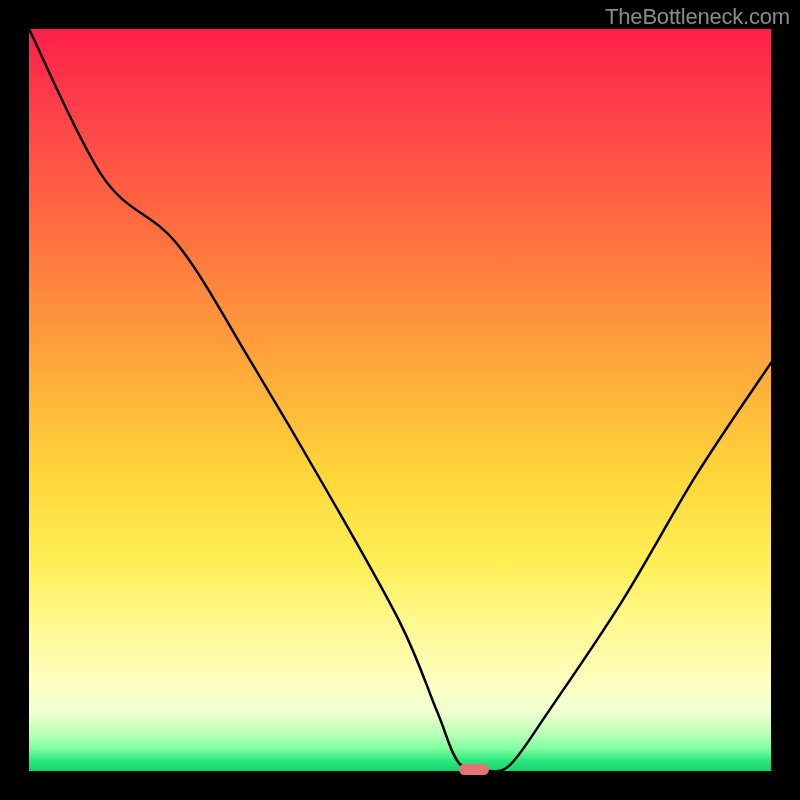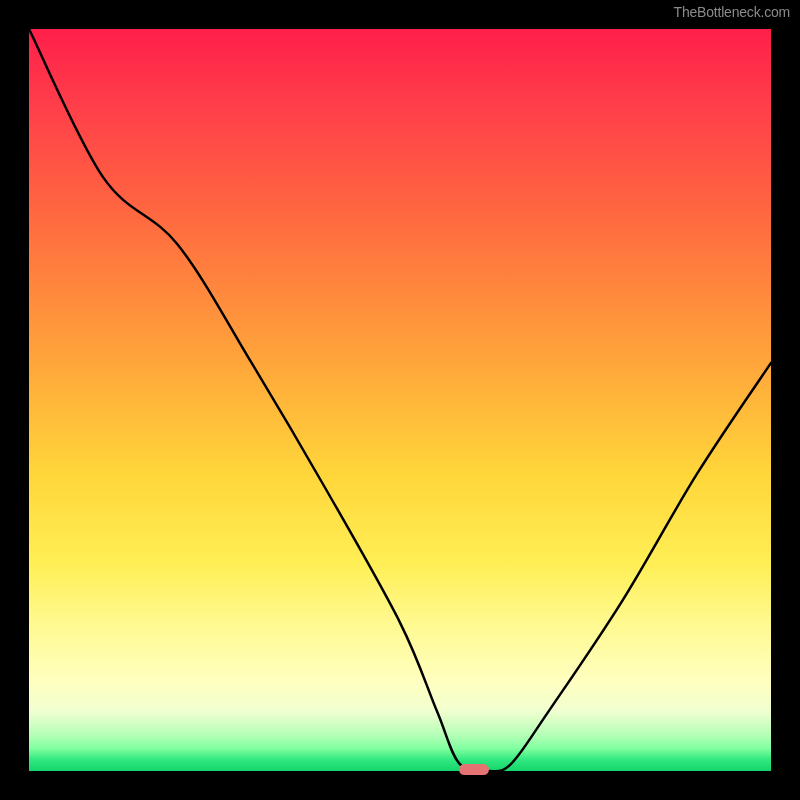--- a/index.html
+++ b/index.html
@@ -47,21 +47,21 @@
     height: 11px;
     border-radius: 6px;
     background: #e57373;
     
   }
   .attribution {
     position: absolute;
     top: 4px;
     right: 10px;
     color: #8a8a8a;
-    font-size: 14px;
+    font-size: 22px;
     font-weight: 500;
     letter-spacing: -0.2px;
   }
   svg.curve {
     position: absolute;
     left: 0;
     top: 0;
     width: 742px;
     height: 742px;
     overflow: visible;

